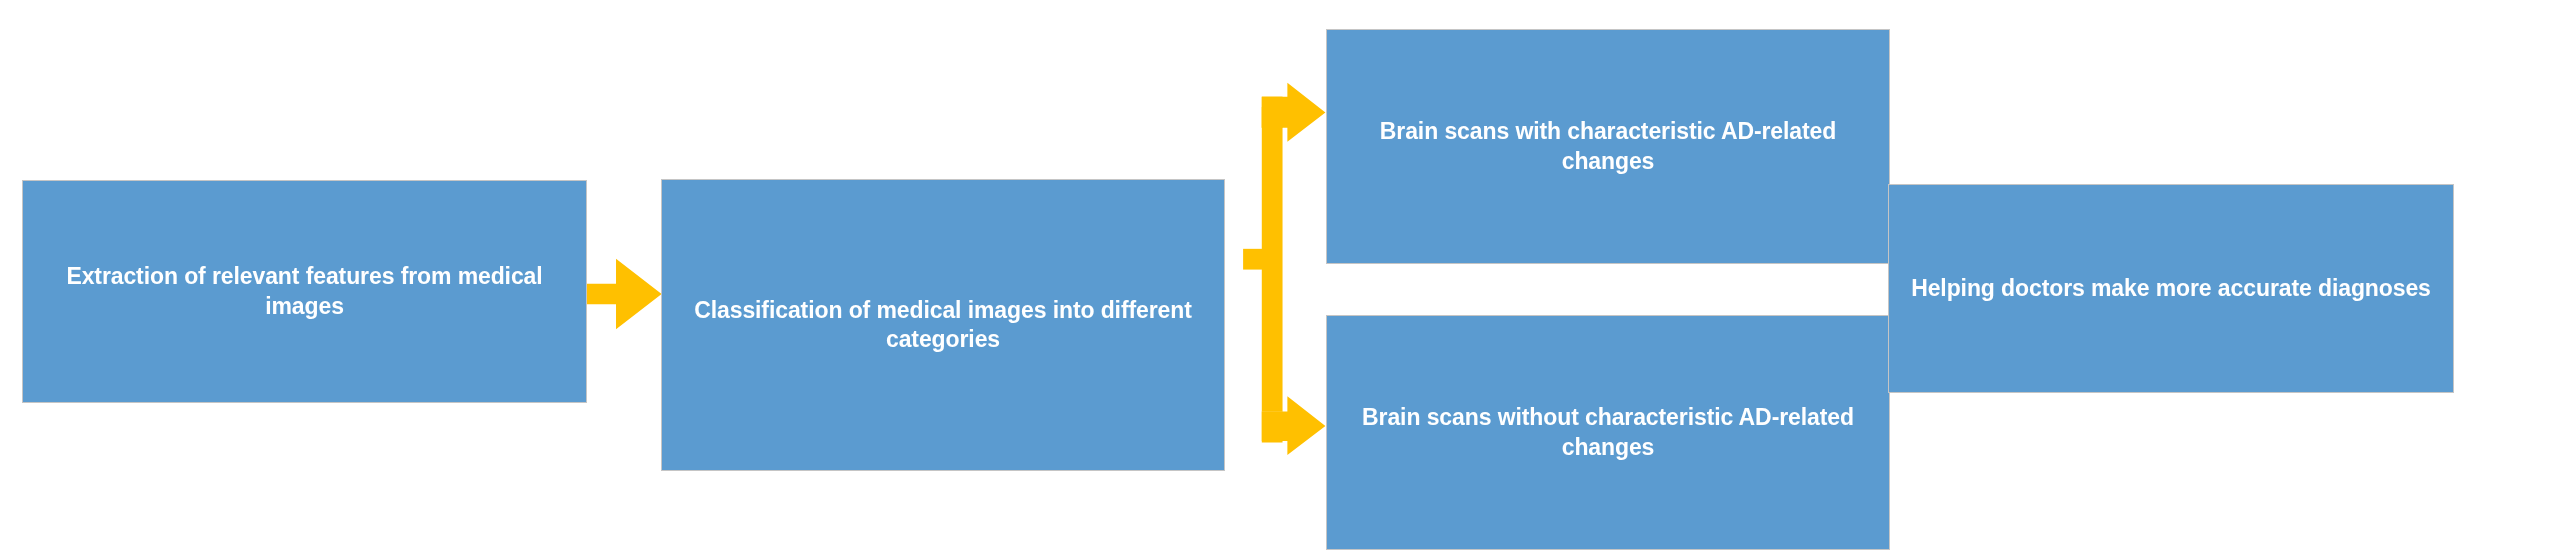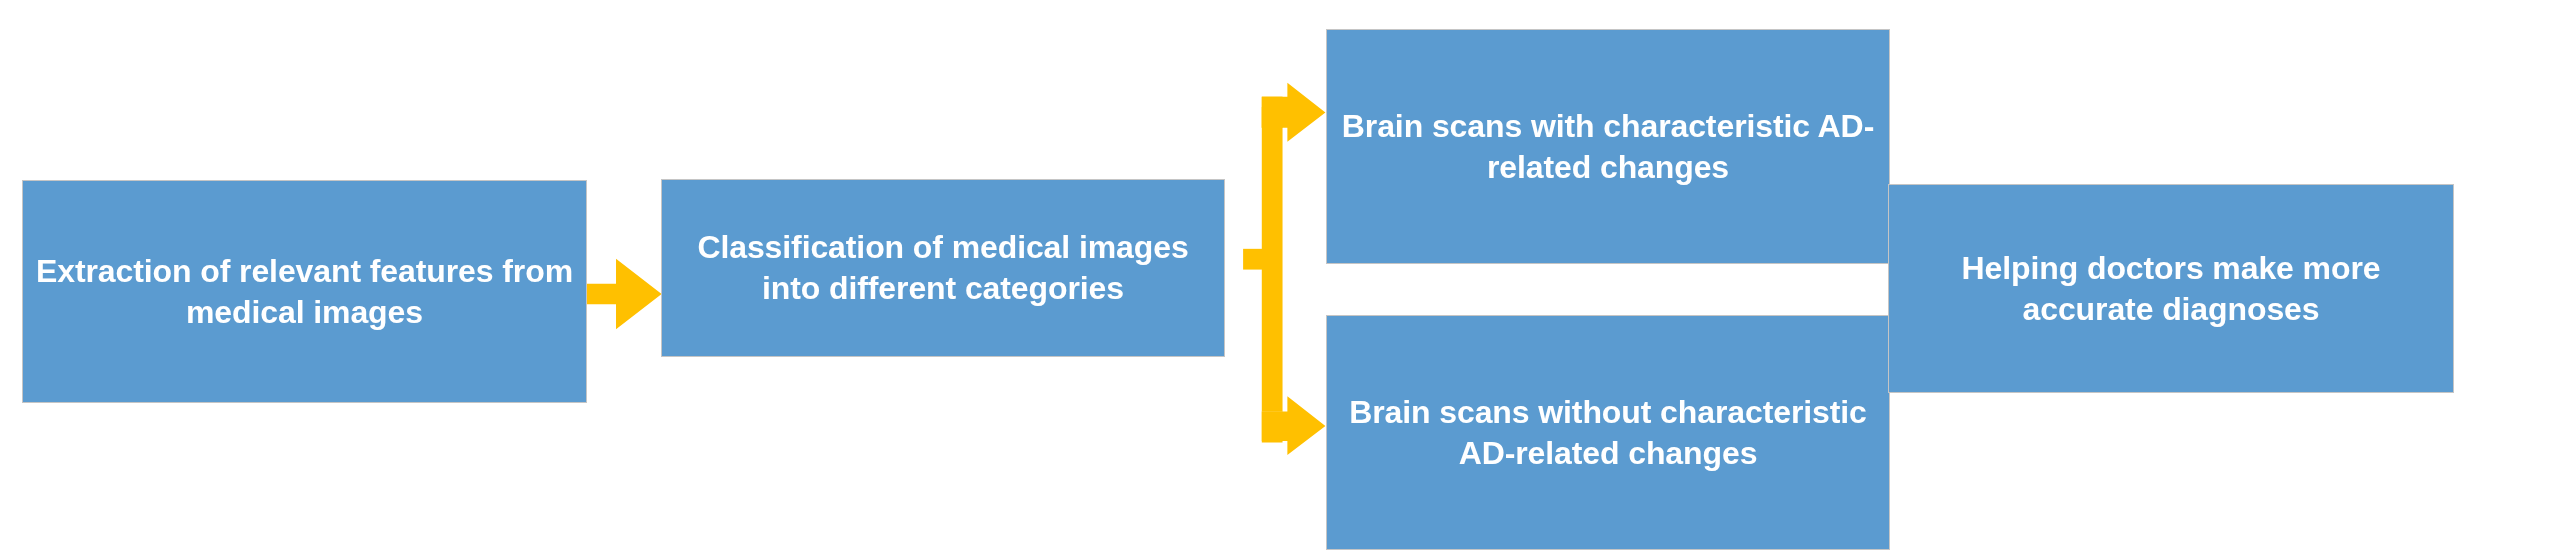--- a/index.html
+++ b/index.html
@@ -25,29 +25,29 @@
     border: 1.4px solid #C5C5C5;
     display: flex;
     align-items: center;
     justify-content: center;
     padding: 4.2px 12.5px;
   }
   .node-label {
     color: #FFFFFF;
     font-family: "Liberation Sans", sans-serif;
     font-weight: bold;
-    font-size: 32px;
+    font-size: 23px;
     line-height: 1.28;
     text-align: center;
     letter-spacing: -0.1px;
     white-space: pre-line;
   }
 
   #node-extraction   { left: 22px;   top: 180px; width: 565px; height: 223px; }
-  #node-classification { left: 661px; top: 179px; width: 564px; height: 178px; }
+  #node-classification { left: 661px; top: 179px; width: 564px; height: 292px; }
   #node-with-ad      { left: 1326px; top: 29px;  width: 564px; height: 235px; }
   #node-without-ad   { left: 1326px; top: 315px; width: 564px; height: 235px; }
   #node-diagnoses    { left: 1888px; top: 184px; width: 566px; height: 209px; }
 
   
   .conn { position: absolute; }
   .conn svg { display: block; overflow: visible; }
 
   #conn-extraction-to-classification { left: 587px; top: 256px; width: 76px; height: 76px; }
   #conn-fork                          { left: 1225px; top: 69px; width: 104px; height: 415px; }

